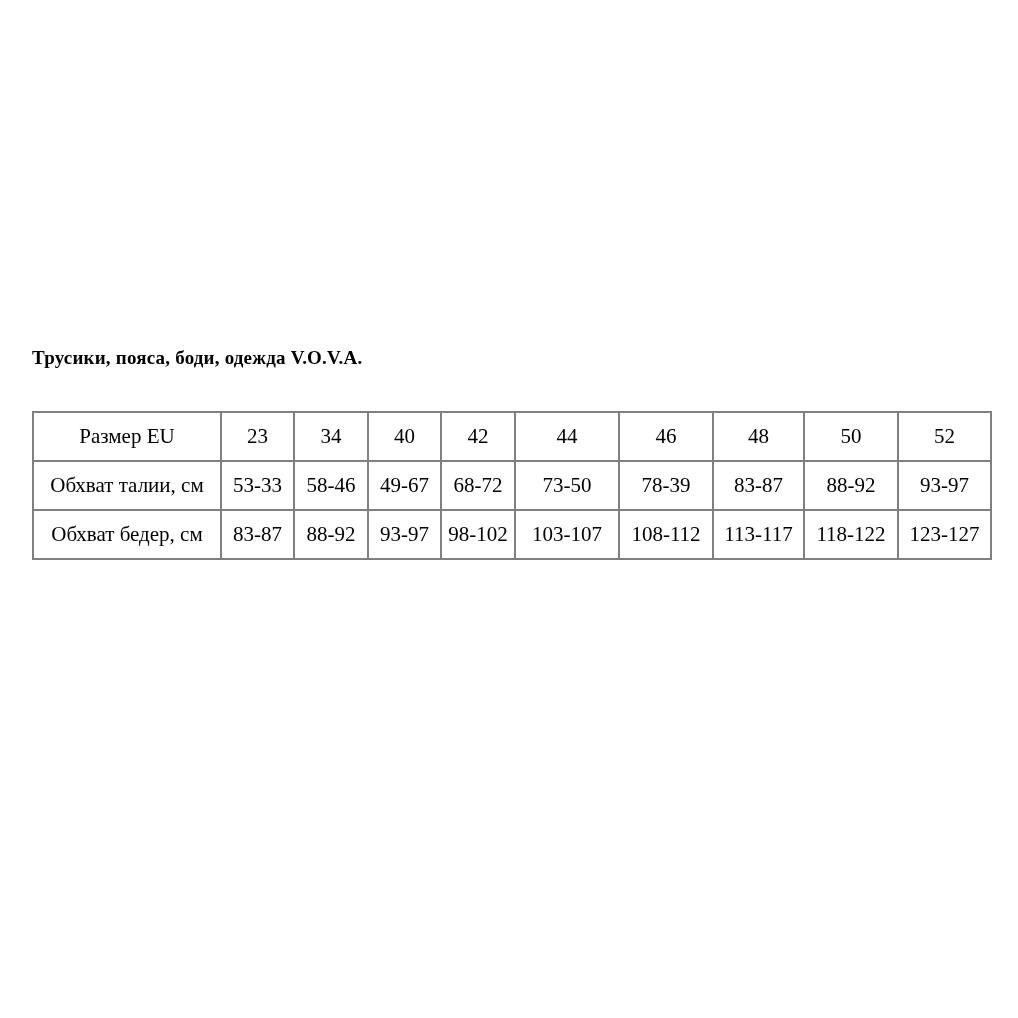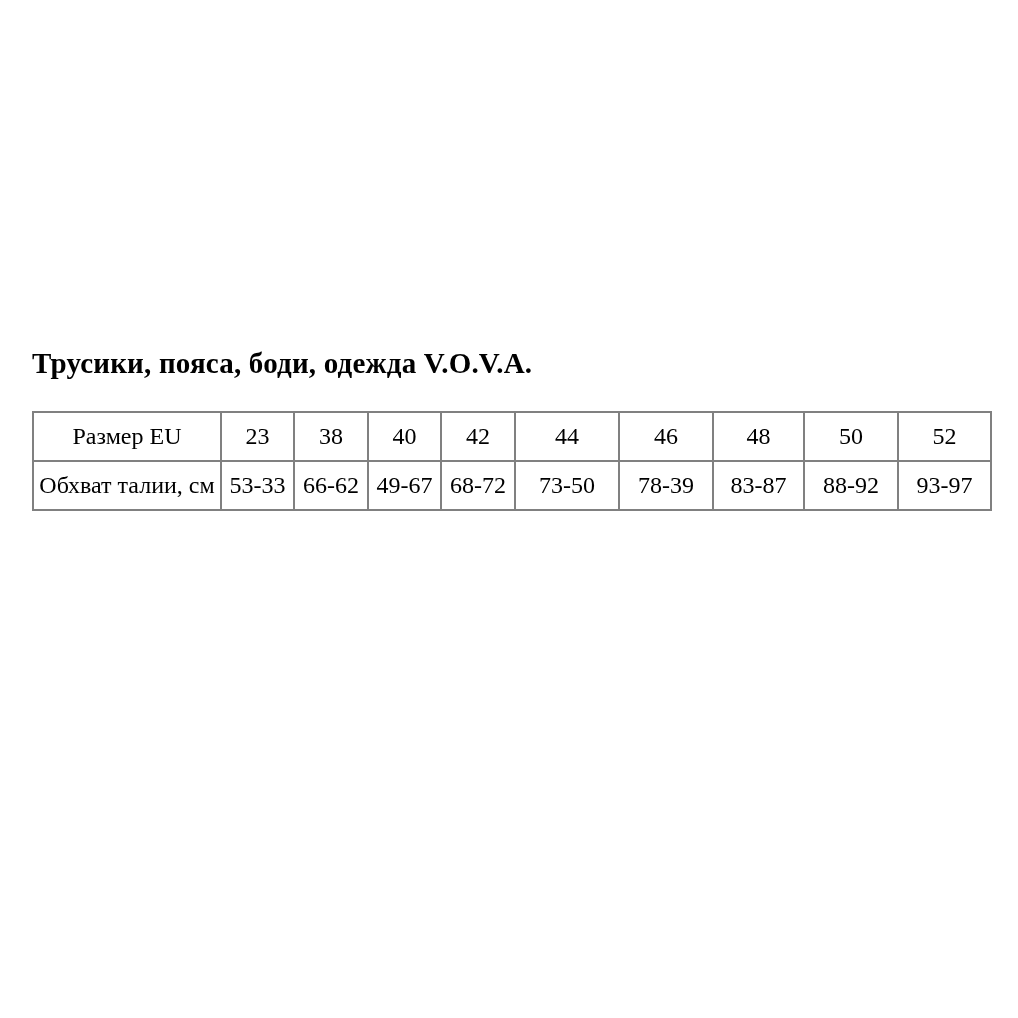--- a/index.html
+++ b/index.html
@@ -8,40 +8,40 @@
     height: 1018px;
     background: var(--page-bg, #ffffff);
     position: relative;
     font-family: "Liberation Serif", serif;
     color: var(--text-color, #000000);
   }
   .page-title {
     position: absolute;
     left: 32px;
     top: 347px;
-    font-size: 29px;
+    font-size: 19px;
     font-weight: bold;
     letter-spacing: 0.2px;
     white-space: nowrap;
   }
   table.size-table {
     position: absolute;
     left: 32px;
     top: 411px;
     width: 958px;
     border-collapse: collapse;
     table-layout: fixed;
   }
   table.size-table td {
     border: 2px solid var(--border-color, #808080);
     height: 47px;
     padding: 0 2px;
     text-align: center;
     vertical-align: middle;
-    font-size: 24px;
+    font-size: 21px;
     background: var(--page-bg, #ffffff);
     overflow: hidden;
     white-space: nowrap;
   }
 </style>
 </head>
 <body>
 
 <div class="page-title">Трусики, пояса, боди, одежда V.O.V.A.</div>
 
@@ -55,35 +55,47 @@
     <col style="width:104px">
     <col style="width:94px">
     <col style="width:91px">
     <col style="width:94px">
     <col style="width:93px">
   </colgroup>
   <tbody>
     <tr>
       <td>Размер EU</td>
       <td>23</td>
-      <td>38</td>
+      <td>34</td>
       <td>40</td>
       <td>42</td>
       <td>44</td>
       <td>46</td>
       <td>48</td>
       <td>50</td>
       <td>52</td>
     </tr>
     <tr>
       <td>Обхват талии, см</td>
       <td>53-33</td>
-      <td>66-62</td>
+      <td>58-46</td>
       <td>49-67</td>
       <td>68-72</td>
       <td>73-50</td>
       <td>78-39</td>
       <td>83-87</td>
       <td>88-92</td>
       <td>93-97</td>
     </tr>
+    <tr>
+      <td>Обхват бедер, см</td>
+      <td>83-87</td>
+      <td>88-92</td>
+      <td>93-97</td>
+      <td>98-102</td>
+      <td>103-107</td>
+      <td>108-112</td>
+      <td>113-117</td>
+      <td>118-122</td>
+      <td>123-127</td>
+    </tr>
   </tbody>
 </table>
 
 </body></html>

